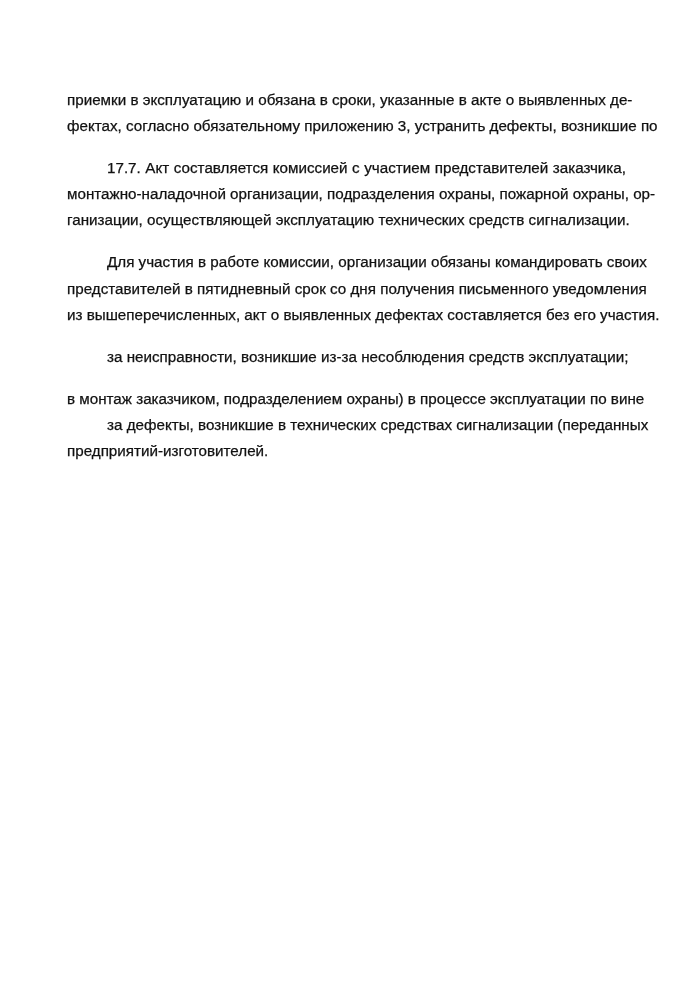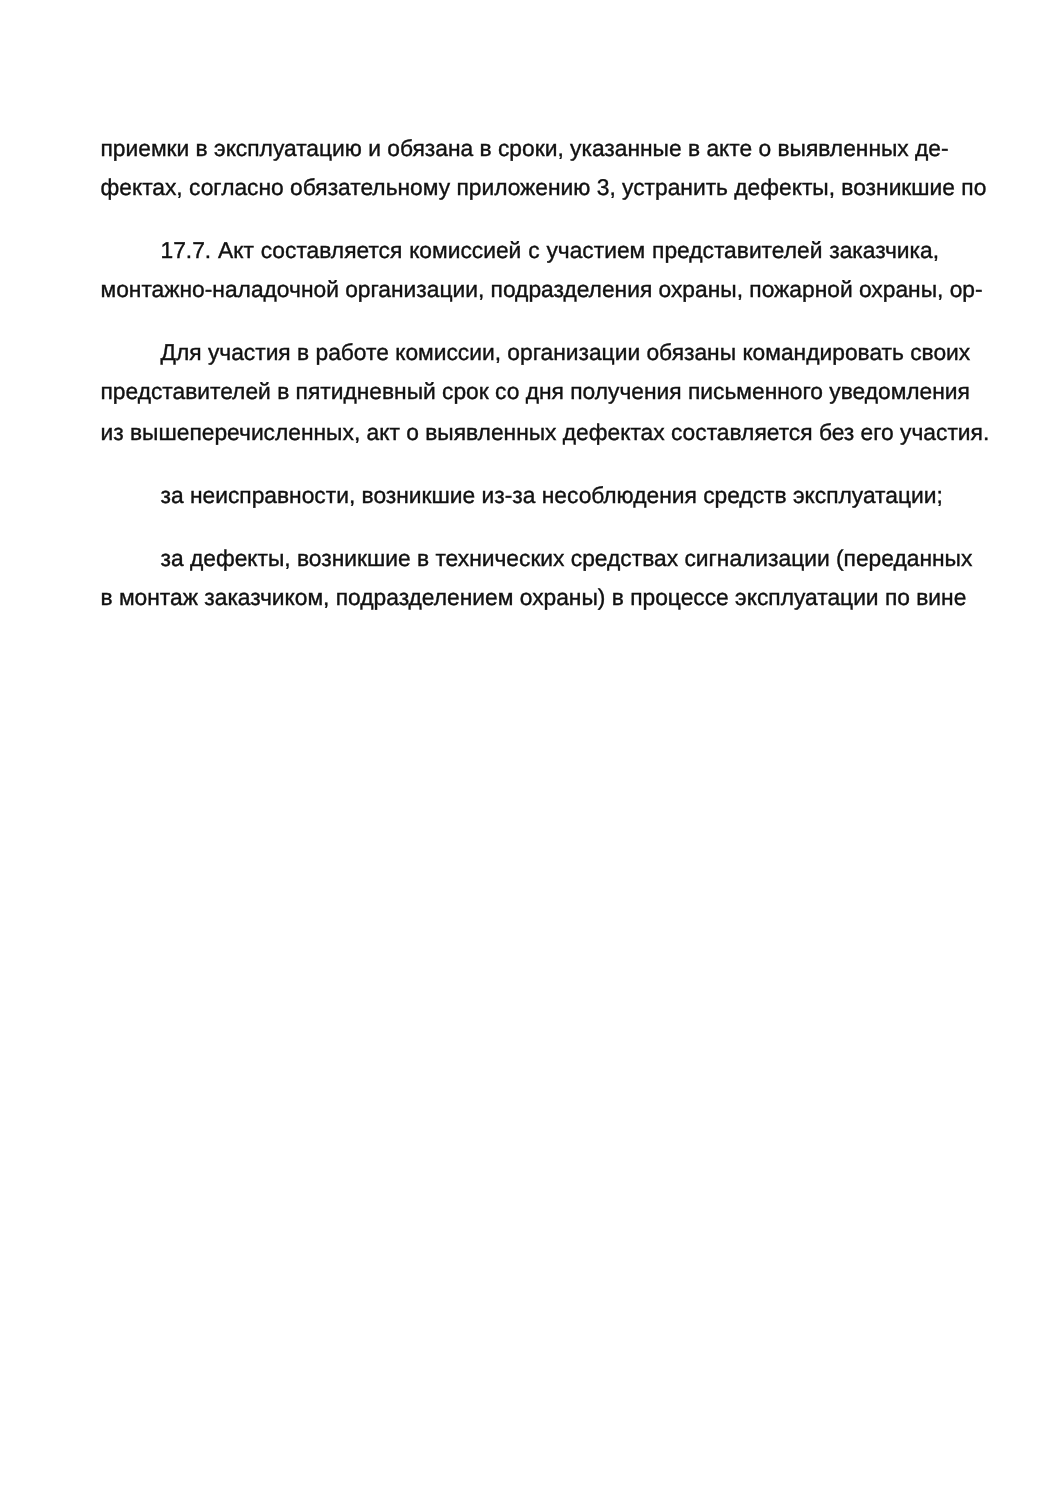--- a/index.html
+++ b/index.html
@@ -23,28 +23,30 @@
 <body>
 
 <div class="page">
   <p class="p">
     <span class="line">приемки в эксплуатацию и обязана в сроки, указанные в акте о выявленных де-</span>
     <span class="line">фектах, согласно обязательному приложению 3, устранить дефекты, возникшие по</span>
   </p>
   <p class="p">
     <span class="line indent">17.7. Акт составляется комиссией с участием представителей заказчика,</span>
     <span class="line">монтажно-наладочной организации, подразделения охраны, пожарной охраны, ор-</span>
+    <span class="line last">ганизации, осуществляющей эксплуатацию технических средств сигнализации.</span>
   </p>
   <p class="p">
     <span class="line indent">Для участия в работе комиссии, организации обязаны командировать своих</span>
     <span class="line">представителей в пятидневный срок со дня получения письменного уведомления</span>
     <span class="line last">из вышеперечисленных, акт о выявленных дефектах составляется без его участия.</span>
   </p>
   <p class="p">
     <span class="line indent last">за неисправности, возникшие из-за несоблюдения средств эксплуатации;</span>
   </p>
   <p class="p">
+    <span class="line">в монтаж заказчиком, подразделением охраны) в процессе эксплуатации по вине</span>
     <span class="line indent">за дефекты, возникшие в технических средствах сигнализации (переданных</span>
-    <span class="line">в монтаж заказчиком, подразделением охраны) в процессе эксплуатации по вине</span>
+    <span class="line last">предприятий-изготовителей.</span>
   </p>
 </div>
 
 <div class="page-number">21</div>
 
 </body></html>

